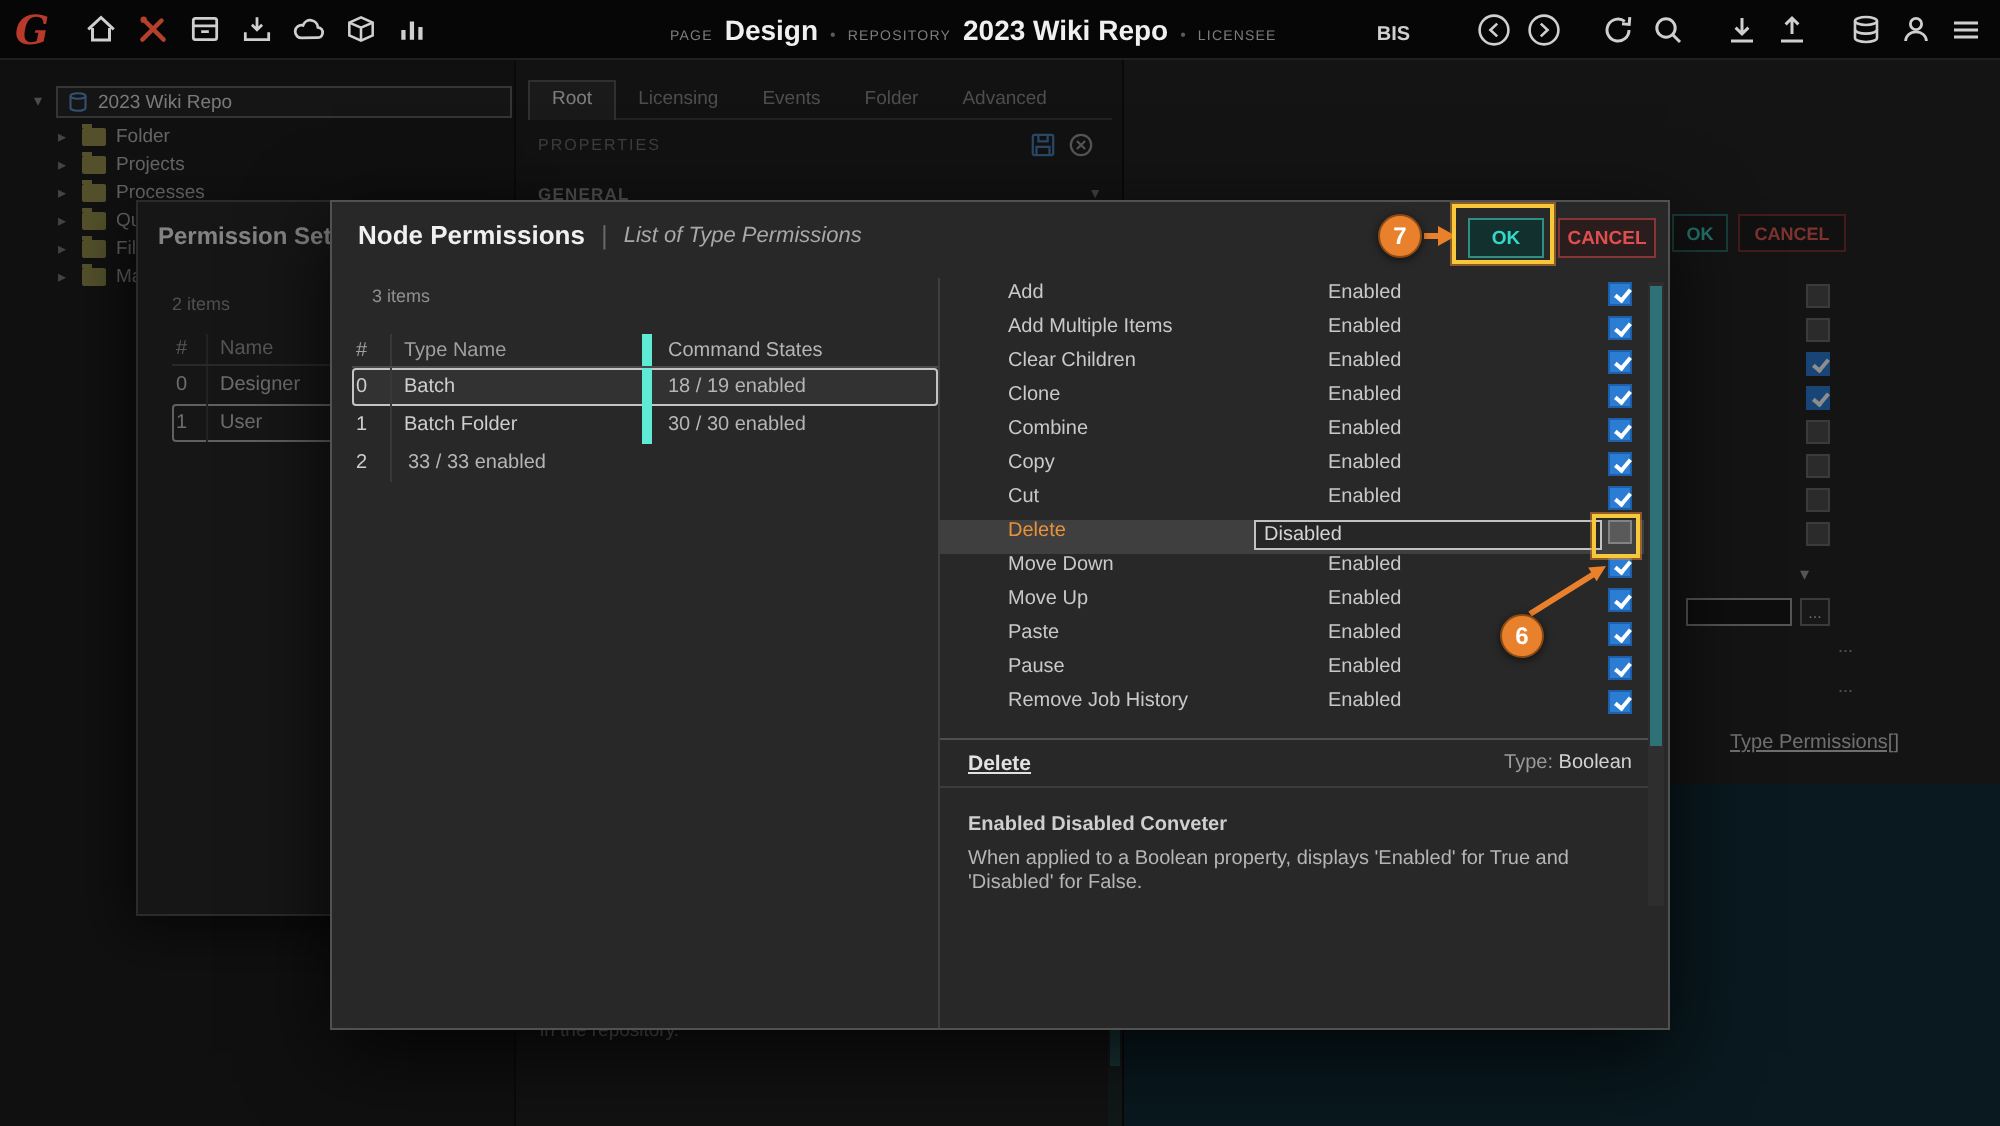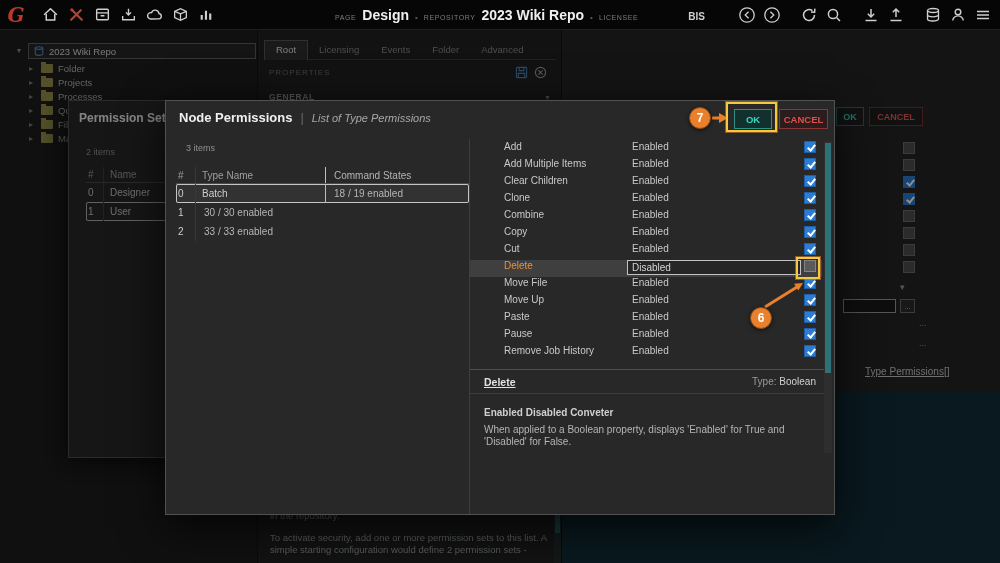--- a/index.html
+++ b/index.html
@@ -107,27 +107,27 @@
   .dbtn.ok{left:568px;width:38px;color:#35d8c5;background:#12312e;border:1px solid #2f8f84;}
   .dbtn.cancel{left:613px;width:49px;color:#e04f4f;background:#2b1d1d;border:1px solid #8a3535;}
   .items-count{position:absolute;left:20px;top:42px;font-size:9px;color:#909090;}
   .tl{position:absolute;left:10px;top:66px;width:293px;}
   .tl-header{display:grid;grid-template-columns:18px 130px 1fr;height:17px;align-items:center;
              color:#9f9f9f;border-bottom:1px solid #4a4a4a;padding-left:2px;}
   .tl-row{display:grid;grid-template-columns:18px 130px 1fr;height:19px;align-items:center;
           padding-left:2px;color:#cecece;}
   .tl-row.selected{box-shadow:inset 0 0 0 1px #c4c4c4;border-radius:2px;background:#323232;}
   .tl-idx{border-right:1px solid #383838;height:100%;display:flex;align-items:center;}
-  .tl-name{padding-left:6px;border-right:1px solid #5eead4;height:100%;display:flex;align-items:center;}
+  .tl-name{padding-left:6px;border-right:5px solid #5eead4;height:100%;display:flex;align-items:center;}
   .tl-states{padding-left:8px;color:#b5b5b5;}
   .vdiv{position:absolute;left:303px;top:38px;bottom:0;width:1px;background:#3e3e3e;}
   #perm-rows{position:absolute;left:304px;top:40px;width:352px;}
   .prow{display:flex;align-items:flex-start;height:17px;padding-left:34px;}
   .pname{width:128px;color:#c9c9c9;}
-  .pval{flex:1;color:#c9c9c9;}
+  .pval{flex:1;color:#c9c9c9;margin-left:32px;}
   .pcb{width:12px;height:12px;margin-right:6px;background:#2b7cd3;border:1px solid #1f5fa8;position:relative;flex:0 0 12px;}
   .pcb::after{content:"";position:absolute;left:3.5px;top:1px;width:3px;height:6px;
         border:solid #fff;border-width:0 2px 2px 0;transform:rotate(40deg);}
   .pcb.un{background:#5a5a5a;border:1px solid #838383;}
   .pcb.un::after{display:none;}
   .prow.hl{background:#3f3f3f;}
   .prow.hl .pname{color:#e8923a;}
   .val-box{flex:1;border:1px solid #c2c2c2;background:#262626;height:15px;line-height:13px;
            padding:0 4px;margin-left:-5px;margin-right:3px;color:#d5d5d5;}
   .dlg-scroll{position:absolute;left:658px;top:40px;width:8px;height:312px;background:#2e2e2e;}
@@ -359,21 +359,20 @@
     </span>
   </div>
   <div id="generalbar">
     <span id="general-title">GENERAL</span>
     <span id="general-chevron">▼</span>
   </div>
   <div id="remarks">
     <div class="remarks-title">Remarks</div>
     <div id="remarks-paras">
         <div class="remark-p">When this list is empty, all authenticated users have full design rights in the repository.</div>
-        <div class="remark-p">To activate security, add one or more permission sets to this list. A simple starting configuration would define 2 permission sets -</div>
       </div>
   </div>
   <div id="center-scroll">
       <div class="th"></div>
     </div>
 </div>
 
 <div id="rightpanel">
   <div class="bgbtn ok">OK</div>
   <div class="bgbtn cancel">CANCEL</div>
@@ -415,20 +414,21 @@
       <span class="tl-states">Command States</span>
     </div>
     <div id="type-rows">
         <div class="tl-row selected">
           <div class="tl-idx">0</div>
           <div class="tl-name">Batch</div>
           <div class="tl-states">18 / 19 enabled</div>
         </div>
         <div class="tl-row">
           <div class="tl-idx">1</div>
+          <div class="tl-name">Batch Folder</div>
           <div class="tl-states">30 / 30 enabled</div>
         </div>
         <div class="tl-row">
           <div class="tl-idx">2</div>
           <div class="tl-states">33 / 33 enabled</div>
         </div>
       </div>
   </div>
   <div class="vdiv"></div>
 
@@ -467,21 +467,21 @@
         <div class="pname">Cut</div>
         <div class="pval">Enabled</div>
         <div class="pcb"></div>
       </div>
       <div class="prow hl">
         <div class="pname">Delete</div>
         <div class="val-box">Disabled</div>
         <div class="pcb un"></div>
       </div>
       <div class="prow">
-        <div class="pname">Move File</div>
+        <div class="pname">Move Down</div>
         <div class="pval">Enabled</div>
         <div class="pcb"></div>
       </div>
       <div class="prow">
         <div class="pname">Move Up</div>
         <div class="pval">Enabled</div>
         <div class="pcb"></div>
       </div>
       <div class="prow">
         <div class="pname">Paste</div>

